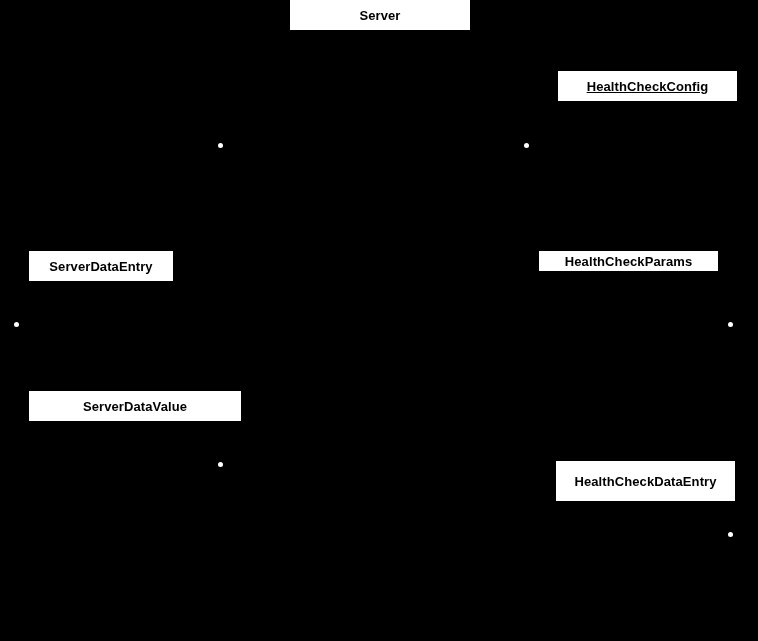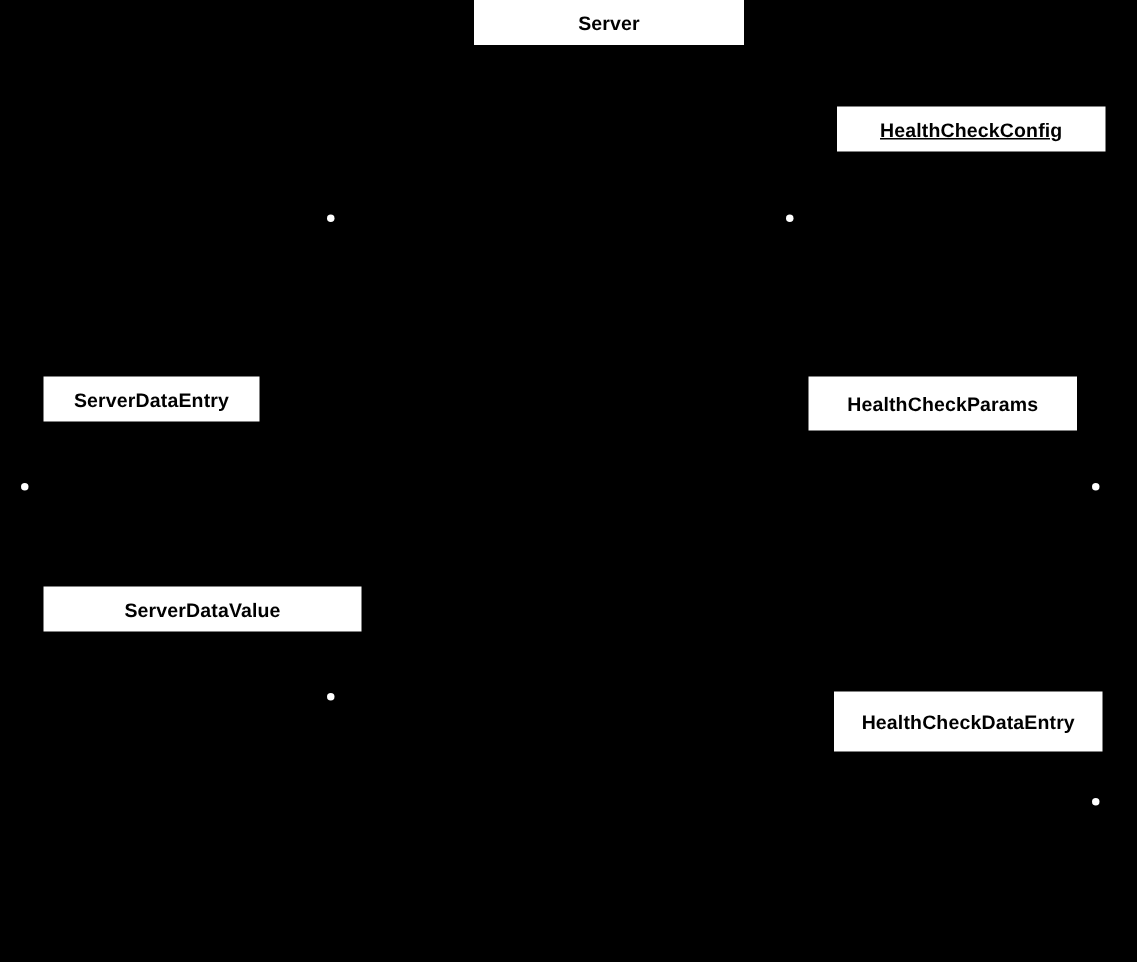--- a/index.html
+++ b/index.html
@@ -64,34 +64,34 @@
       <path d="M 628 101 L 628 251"></path>
       <path d="M 118 281 L 118 391"></path>
       <path d="M 628 281 L 628 461"></path>
       <path d="M 220 145 L 220 464"></path>
       <path d="M 526 145 L 526 324"></path>
       <path d="M 16 324 L 16 641"></path>
       <path d="M 730 324 L 730 534"></path>
     </g>
   </svg>
 
-  <div class="node-box" style="left:316px; top:0px; width:180px; height:30px;">
+  <div class="node-box" style="left:290px; top:0px; width:180px; height:30px;">
     <span>Server</span>
   </div>
 
 
   <div class="node-box" style="left:558px; top:71px; width:179px; height:30px;text-decoration:underline;">
     <span>HealthCheckConfig</span>
   </div>
 
   <div class="node-box" style="left:29px; top:251px; width:144px; height:30px;">
     <span>ServerDataEntry</span>
   </div>
 
-  <div class="node-box" style="left:539px; top:251px; width:179px; height:36px;">
+  <div class="node-box" style="left:539px; top:251px; width:179px; height:20px;">
     <span>HealthCheckParams</span>
   </div>
 
   <div class="node-box" style="left:29px; top:391px; width:212px; height:30px;">
     <span>ServerDataValue</span>
   </div>
 
   <div class="node-box" style="left:556px; top:461px; width:179px; height:40px;">
     <span>HealthCheckDataEntry</span>
   </div>

